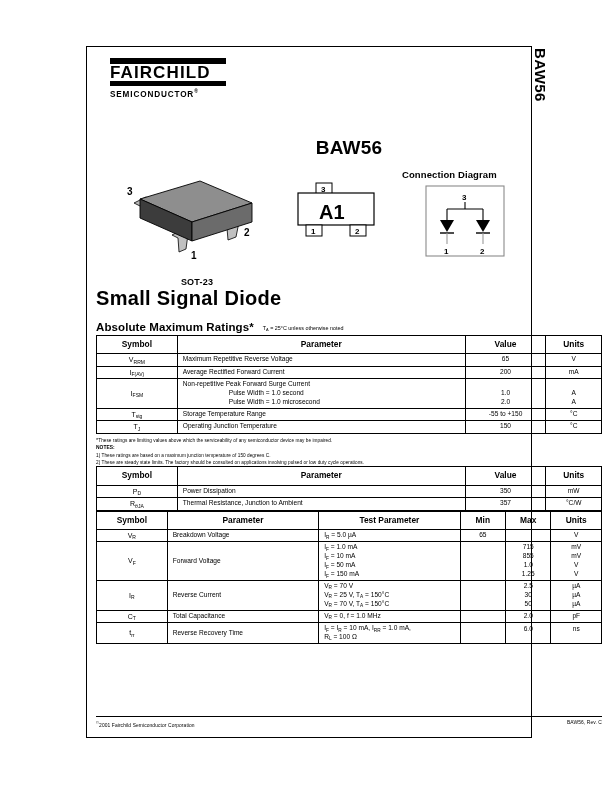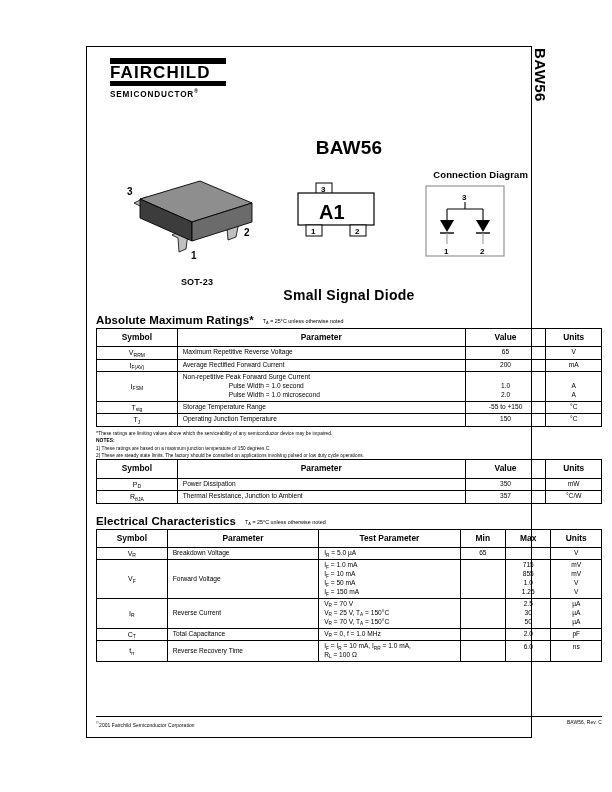--- a/index.html
+++ b/index.html
@@ -122,37 +122,36 @@
     left: 196px;
     top: 8px;
     width: 100px;
     text-align: center;
   }
   .fig-conn {
     position: absolute;
     left: 306px;
     top: -4px;
     width: 126px;
-    text-align: right;
+    text-align: left;
   }
   .conn-caption {
     font-size: 9.5px;
     font-weight: bold;
     margin-bottom: 4px;
     letter-spacing: 0.1px;
   }
 
   
   .h-product {
-    font-size: 14px;
+    font-size: 20px;
     font-weight: bold;
     margin-top: 6px;
     margin-bottom: 4px;
     letter-spacing: 0.3px;
-    text-align: center;
   }
   .h-section {
     font-size: 11.5px;
     font-weight: bold;
     margin: 11px 0 2px 0;
     letter-spacing: 0.1px;
     display: flex;
     align-items: baseline;
   }
   .h-section .cond {
@@ -408,24 +407,20 @@
       </tr>
       <tr>
         <td class="sym">R<sub>θJA</sub></td>
         <td class="param">Thermal Resistance, Junction to Ambient</td>
         <td class="num">357</td>
         <td class="num">°C/W</td>
       </tr>
     </tbody>
   </table>
 
-  <div class="h-section">
-    <span>Electrical Characteristics</span>
-    <span class="cond">T<sub>A</sub> = 25°C unless otherwise noted</span>
-  </div>
 
   <table class="dt">
     <colgroup>
         <col style="width:14%">
         <col style="width:30%">
         <col style="width:28%">
         <col style="width:9%">
         <col style="width:9%">
         <col style="width:10%">
       </colgroup>

